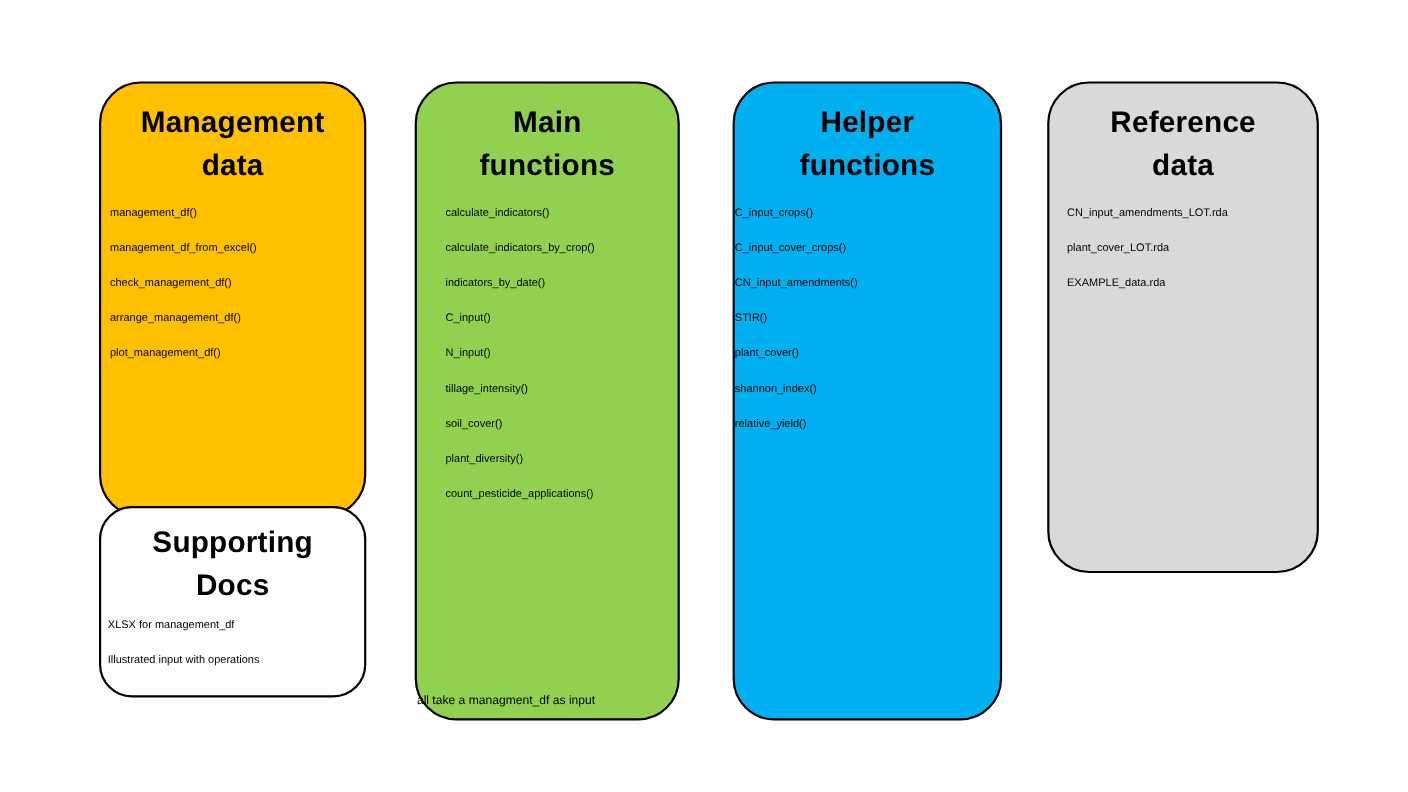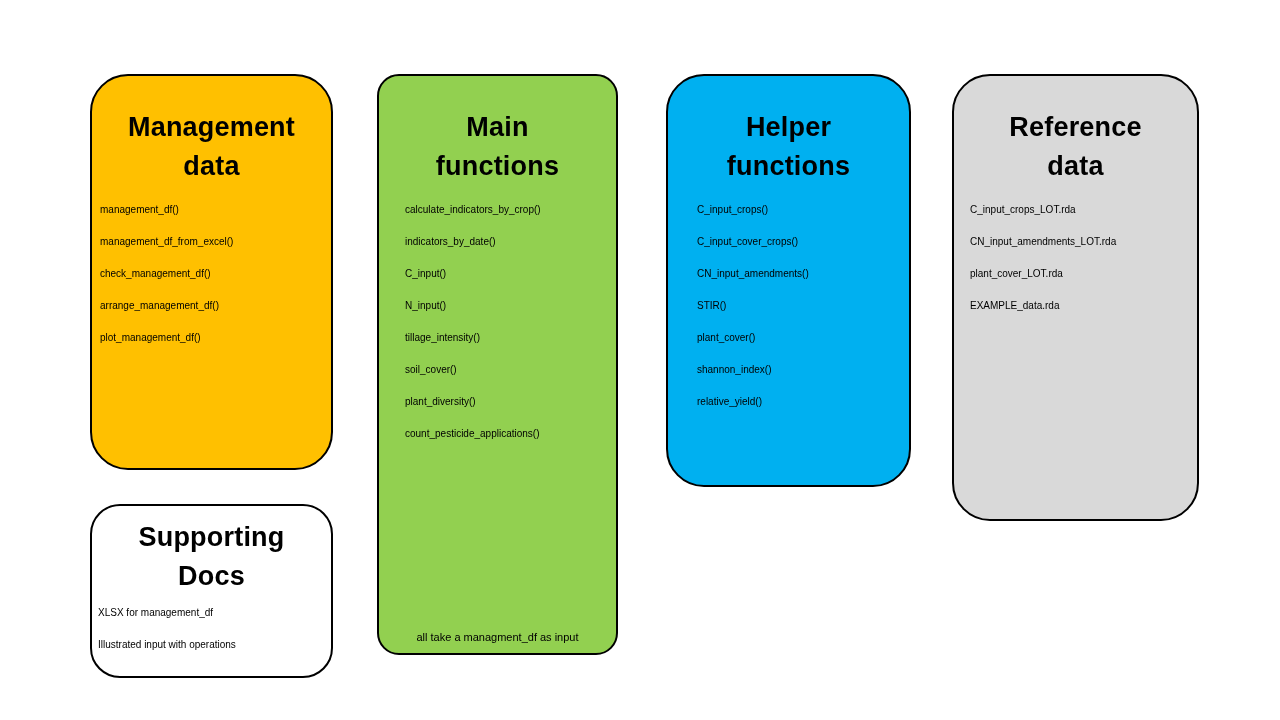--- a/index.html
+++ b/index.html
@@ -17,21 +17,21 @@
     color: #000000;
   }
   .card {
     position: absolute;
     box-sizing: border-box;
     border: 2px solid #000000;
     border-radius: 38px;
     background: #ffffff;
   }
   .card-title {
-    margin: 32px 4px 0;
+    margin: 16px 4px 0;
     text-align: center;
     font-size: 27px;
     line-height: 39px;
     font-weight: bold;
     letter-spacing: 0.2px;
   }
   .title-line { display: block; }
   .card-items {
     list-style: none;
     margin: 7px 0 0;
@@ -42,37 +42,37 @@
     display: flex;
     align-items: center;
     font-size: 10px;
     white-space: nowrap;
   }
   .card-footnote {
     position: absolute;
     left: 0;
     right: 0;
     bottom: 10px;
-    text-align: center;
+    text-align: left;
     font-size: 11px;
   }
   
   #box-management { left: 90px;  top: 74px;  width: 243px; height: 396px; }
   #box-management .card-item { padding-left: 8px; }
 
-  #box-supporting { left: 90px;  top: 504px; width: 243px; height: 174px; border-radius: 30px; }
+  #box-supporting { left: 90px;  top: 460px; width: 243px; height: 174px; border-radius: 30px; }
   #box-supporting .card-title { margin-top: 12px; }
   #box-supporting .card-items { margin-top: 0; }
   #box-supporting .card-item { padding-left: 6px; }
 
-  #box-main { left: 377px; top: 74px; width: 241px; height: 581px; border-radius: 22px; }
+  #box-main { left: 377px; top: 74px; width: 241px; height: 581px; }
   #box-main .card-item { padding-left: 26px; }
 
-  #box-helper { left: 666px; top: 74px; width: 245px; height: 413px; }
-  #box-helper .card-item { padding-left: 29px; }
+  #box-helper { left: 666px; top: 74px; width: 245px; height: 581px; }
+  #box-helper .card-item { }
 
   #box-reference { left: 952px; top: 74px; width: 247px; height: 447px; }
   #box-reference .card-item { padding-left: 16px; }
 </style>
 </head>
 <body>
 
 <div class="canvas">
 
   <section class="card" id="box-management" style="background: rgb(255, 192, 0);">
@@ -99,20 +99,21 @@
         <li class="card-item">Illustrated input with operations</li>
       </ul>
   </section>
 
   <section class="card" id="box-main" style="background: rgb(146, 208, 80);">
     <h2 class="card-title">
       <span class="title-line">Main</span>
       <span class="title-line">functions</span>
     </h2>
     <ul class="card-items">
+        <li class="card-item">calculate_indicators()</li>
         <li class="card-item">calculate_indicators_by_crop()</li>
         <li class="card-item">indicators_by_date()</li>
         <li class="card-item">C_input()</li>
         <li class="card-item">N_input()</li>
         <li class="card-item">tillage_intensity()</li>
         <li class="card-item">soil_cover()</li>
         <li class="card-item">plant_diversity()</li>
         <li class="card-item">count_pesticide_applications()</li>
       </ul>
     <div class="card-footnote">all take a managment_df as input</div>
@@ -133,20 +134,19 @@
         <li class="card-item">relative_yield()</li>
       </ul>
   </section>
 
   <section class="card" id="box-reference" style="background: rgb(217, 217, 217);">
     <h2 class="card-title">
       <span class="title-line">Reference</span>
       <span class="title-line">data</span>
     </h2>
     <ul class="card-items">
-        <li class="card-item">C_input_crops_LOT.rda</li>
         <li class="card-item">CN_input_amendments_LOT.rda</li>
         <li class="card-item">plant_cover_LOT.rda</li>
         <li class="card-item">EXAMPLE_data.rda</li>
       </ul>
   </section>
 
 </div>
 
 </body></html>

